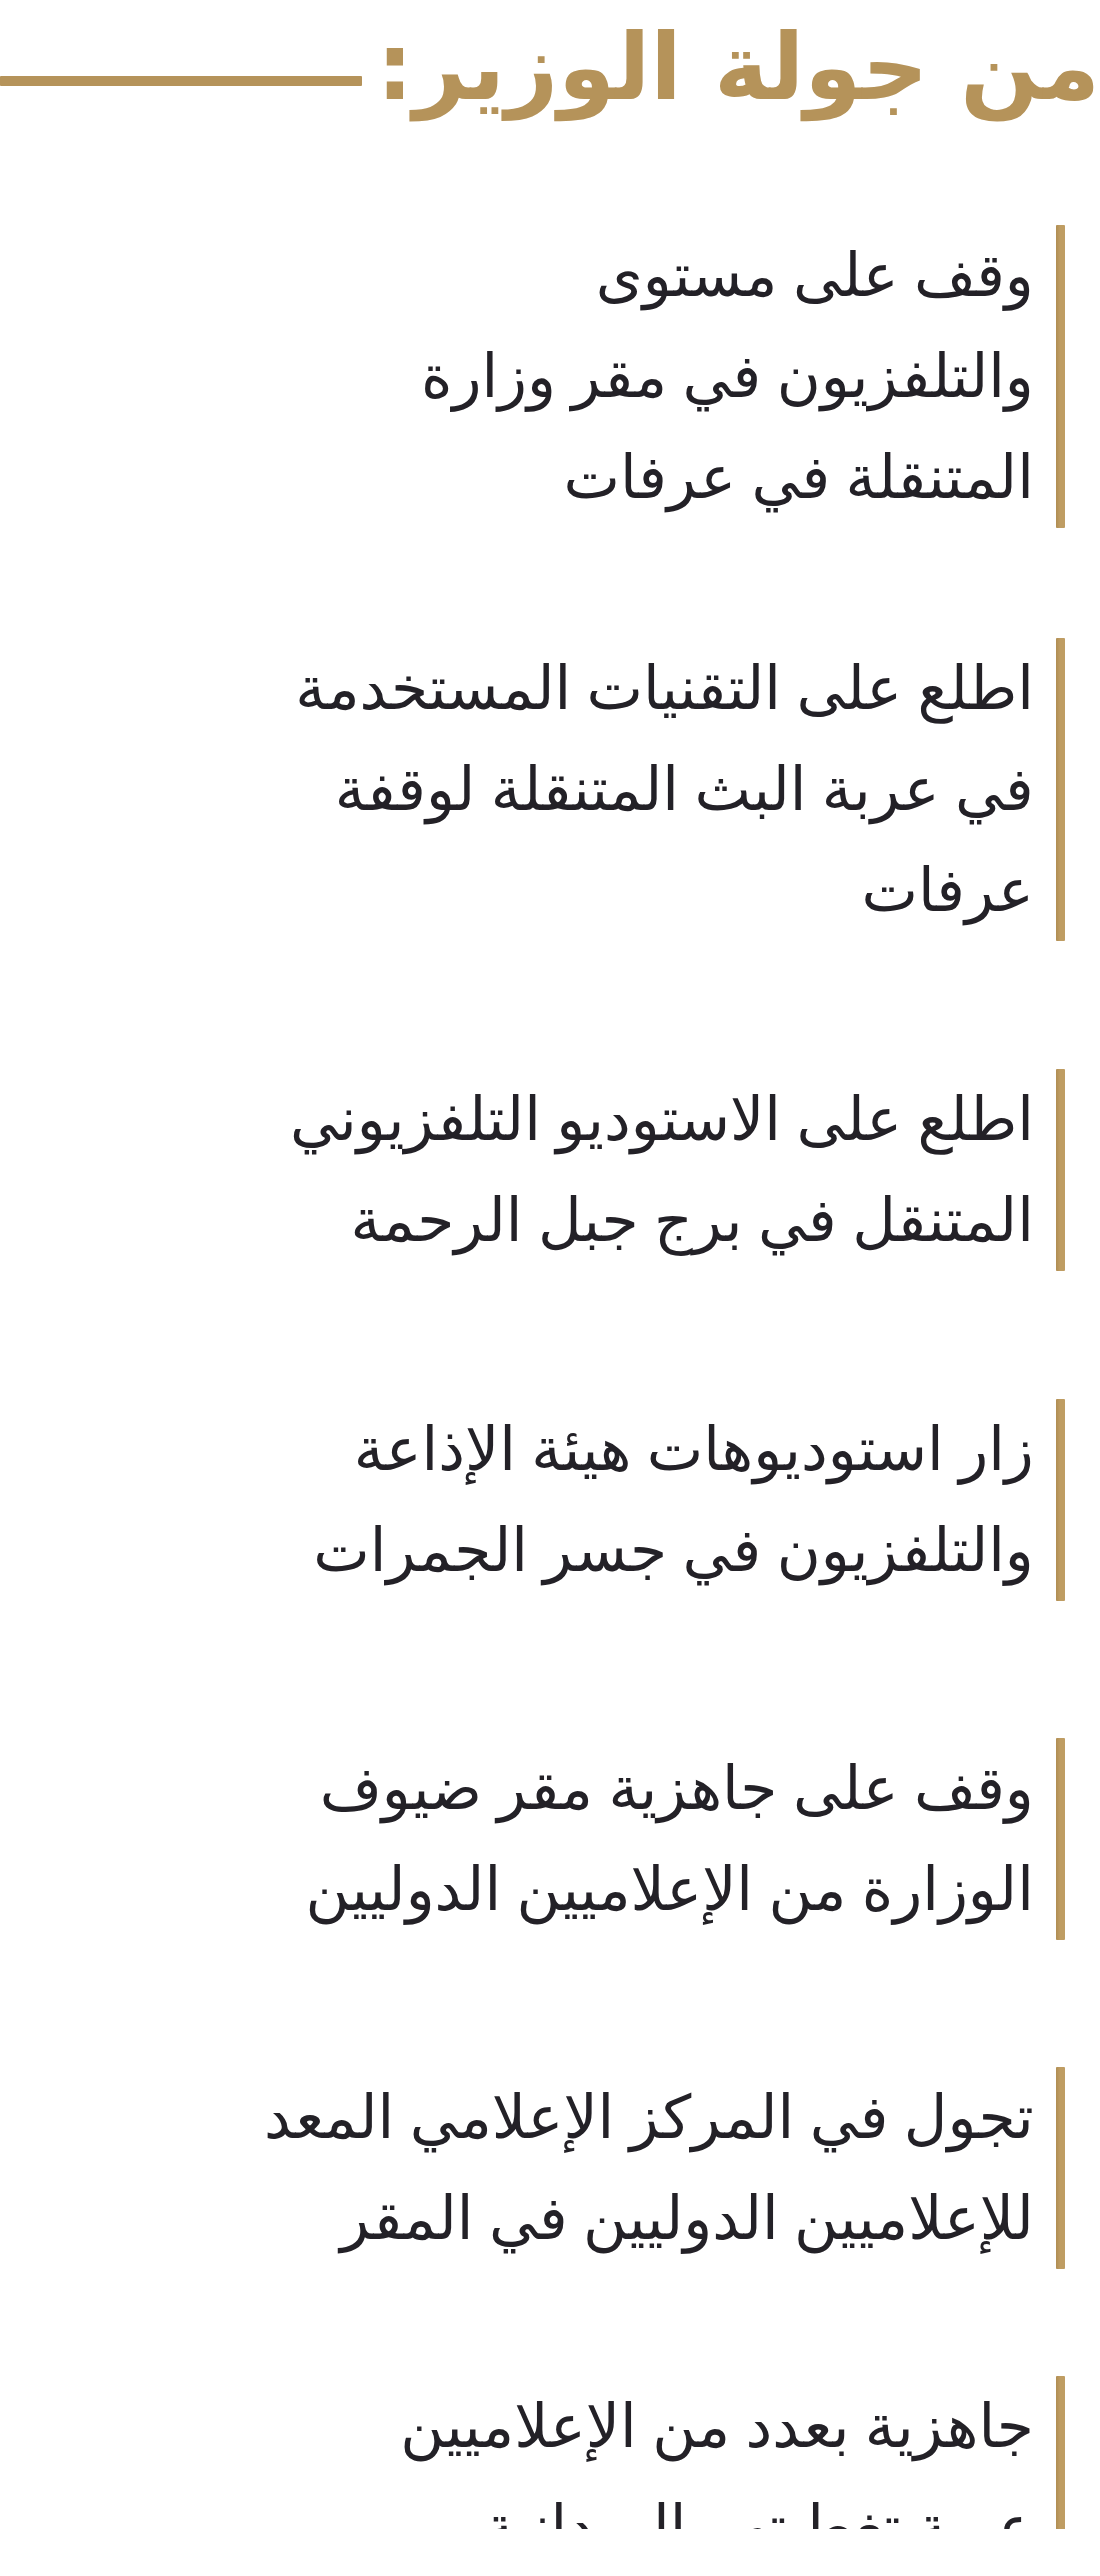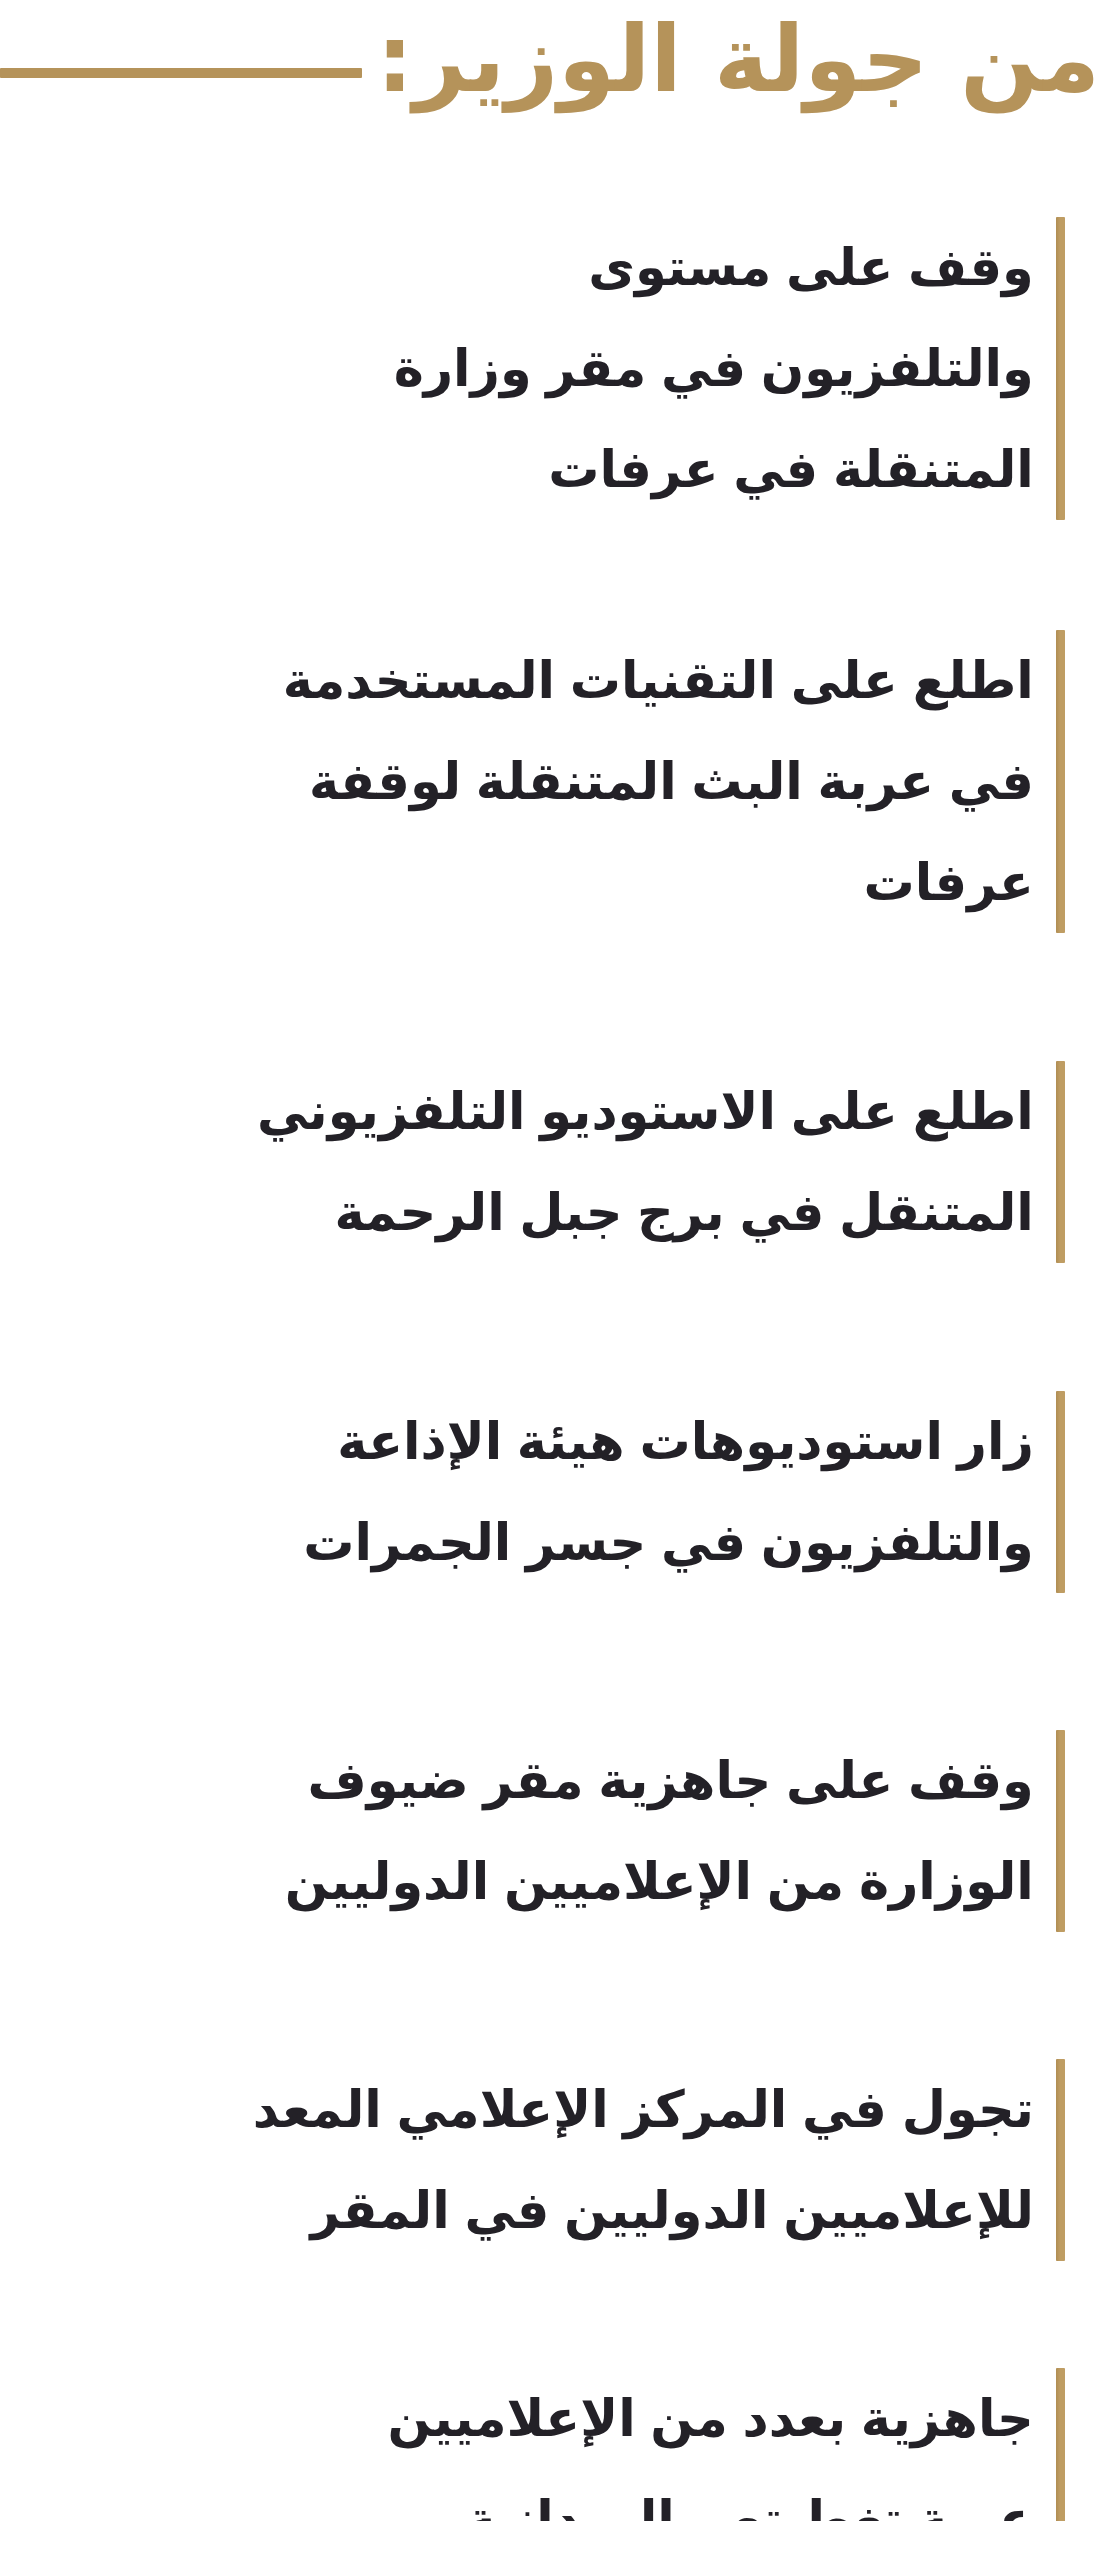--- a/index.html
+++ b/index.html
@@ -11,21 +11,21 @@
   *{margin:0;padding:0;box-sizing:border-box;}
   html,body{background:var(--bg);}
   body{
     font-family:"DejaVu Sans", sans-serif;
     direction:rtl;
   }
   .page{
     position:relative;
     width:1100px;
     height:2513px;
-    margin:8px auto;
+    margin:16px auto;
     background:var(--bg);
     overflow:hidden;
   }
   
   .hdr{
     position:absolute;
     top:0; right:0; left:0;
     display:flex;
     flex-direction:row;      
     align-items:center;
@@ -60,23 +60,23 @@
     background:linear-gradient(90deg, #b08d52, var(--bar) 45%, var(--bar));
     border-radius:0.9px;
     flex:0 0 auto;
   }
   .lines{
     margin-right:22px;        
     text-align:right;
   }
   .line{
     color:var(--ink);
-    font-size:51px;
+    font-size:60px;
     line-height:101px;
-    font-weight:700;
+    font-weight:400;
     white-space:nowrap;
     word-spacing:-0.06em;
   }
   
   .item:nth-child(1){top:209px;}
   .item:nth-child(2){top:622px;}
   .item:nth-child(3){top:1053px;}
   .item:nth-child(4){top:1383px;}
   .item:nth-child(5){top:1722px;}
   .item:nth-child(6){top:2051px;}

